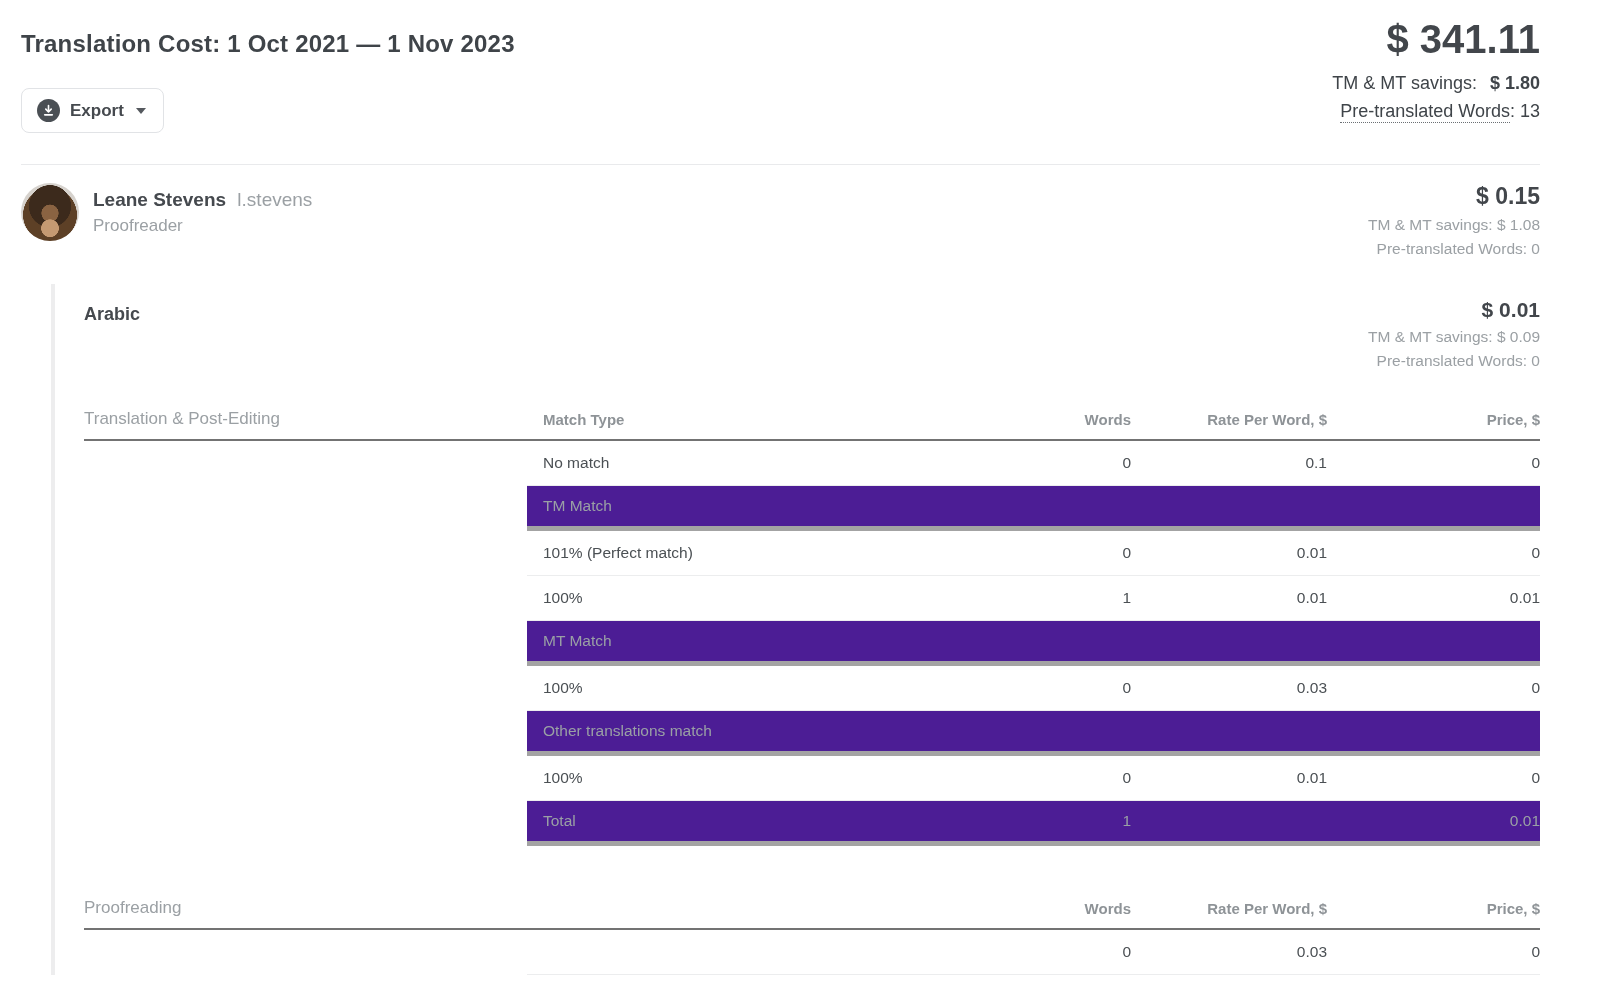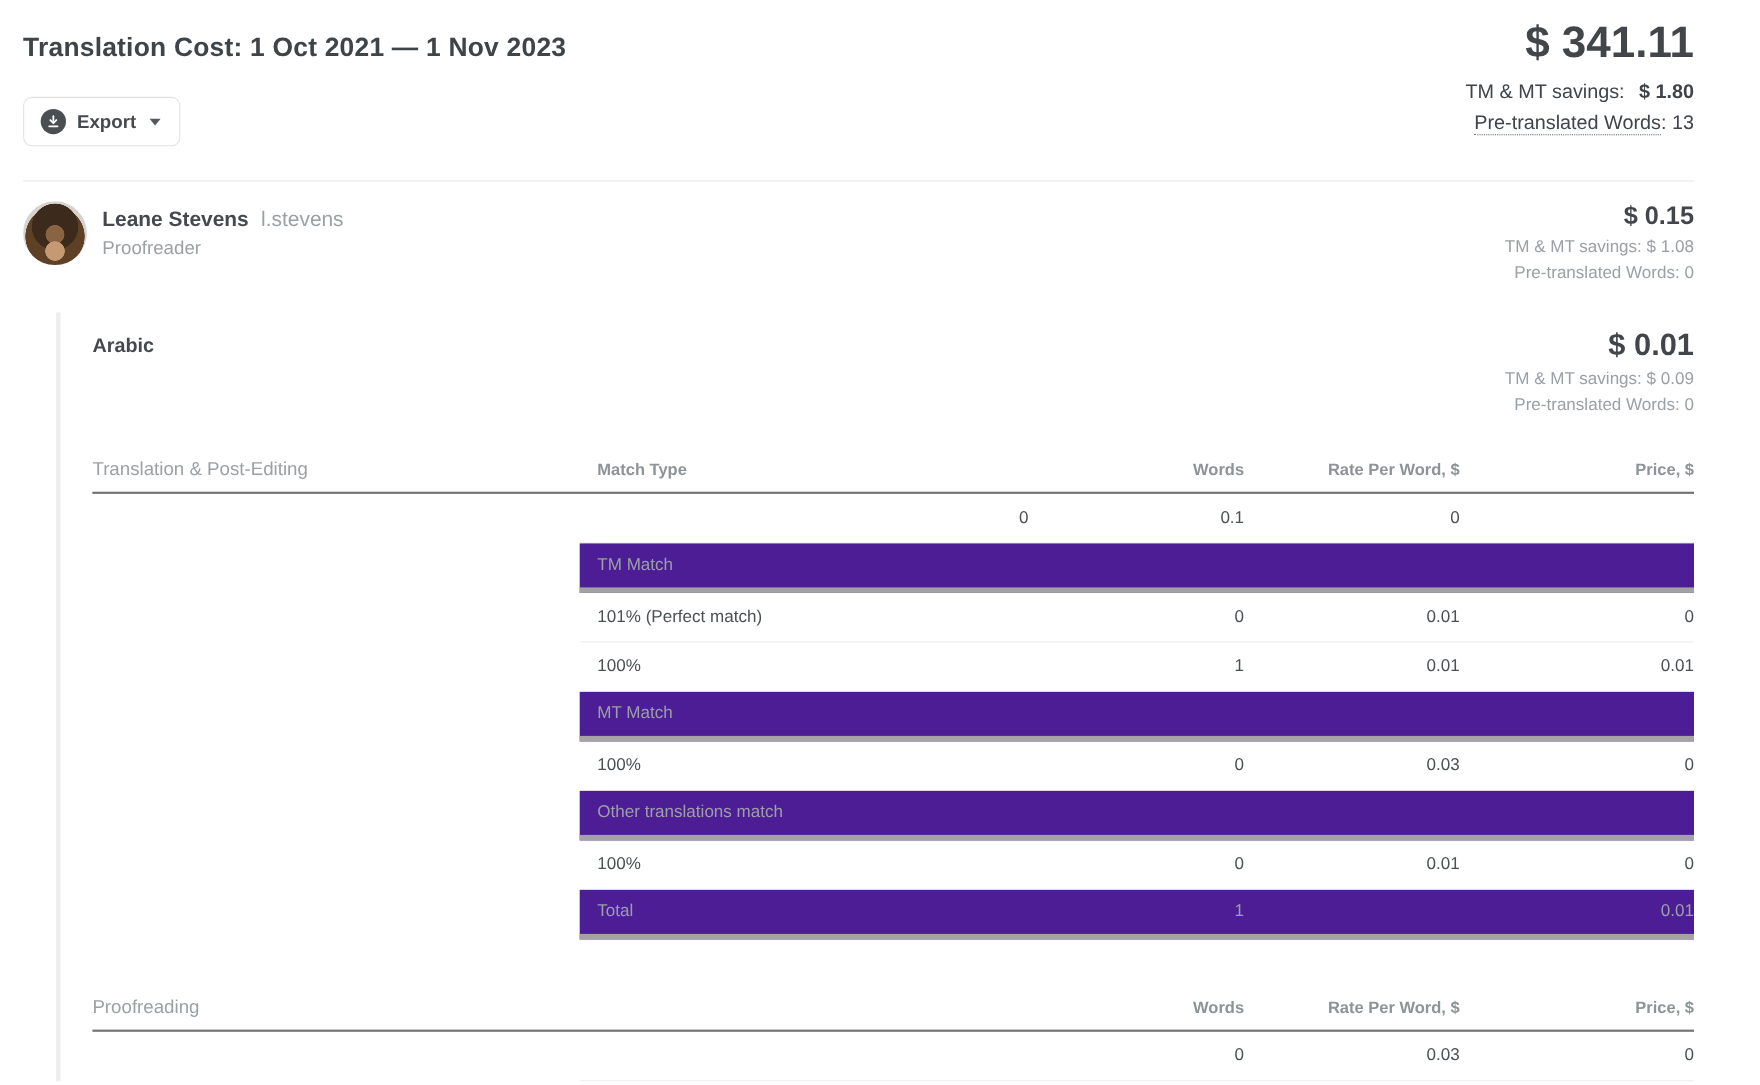--- a/index.html
+++ b/index.html
@@ -42,21 +42,21 @@
   .user-role { font-size:17px; color:#9ba0a4; margin-top:3px; }
   .user-right { margin-left:auto; text-align:right; }
   .user-total { font-size:23px; font-weight:700; color:#42464b; }
   .sub-gray { font-size:15.5px; color:#9ba0a4; margin-top:6px; }
 
   
   .lang-section { margin-left:30px; border-left:4px solid #ededee; padding-left:29px; margin-top:14px; }
   .lang-head { display:flex; align-items:flex-start; padding-top:14px; }
   .lang-name { font-size:18px; font-weight:700; color:#45494e; padding-top:6px; }
   .lang-right { margin-left:auto; text-align:right; }
-  .lang-total { font-size:28px; font-weight:700; color:#42464b; }
+  .lang-total { font-size:21px; font-weight:700; color:#42464b; }
 
   
   .cost-table { margin-top:29px; }
   .cost-table.second { margin-top:42px; }
   .thead { display:grid; grid-template-columns:443px 408px 196px 196px 213px;
     align-items:center; height:42px; border-bottom:2px solid #737373; }
   .section-label { font-size:17px; color:#9ba0a4; }
   .th { font-size:15px; font-weight:700; color:#8e9397; }
   .th.left { padding-left:16px; text-align:left; }
   .th.right { text-align:right; }
@@ -133,20 +133,21 @@
     <div class="cost-table">
       <div class="thead">
         <div class="section-label">Translation &amp; Post-Editing</div>
         <div class="th left">Match Type</div>
         <div class="th right">Words</div>
         <div class="th right">Rate Per Word, $</div>
         <div class="th right">Price, $</div>
       </div>
       <div class="tbody">
           <div class="trow data">
+            <div class="cell label">No match</div>
             <div class="cell num">0</div>
             <div class="cell num">0.1</div>
             <div class="cell num">0</div>
           </div>
           <div class="trow group">
             <div class="cell label span-all">TM Match</div>
           </div>
           <div class="trow data">
             <div class="cell label">101% (Perfect match)</div>
             <div class="cell num">0</div>

